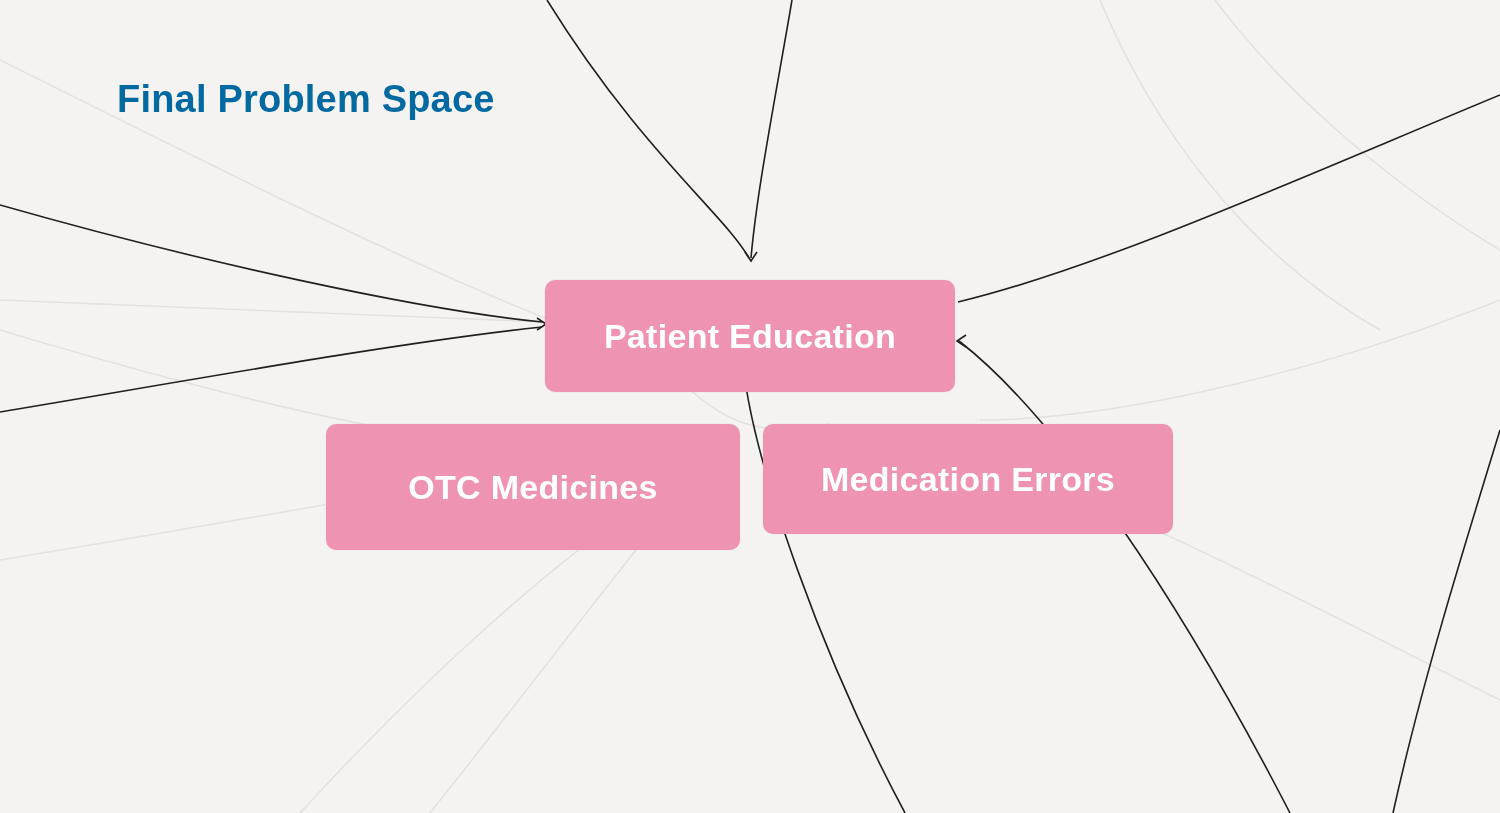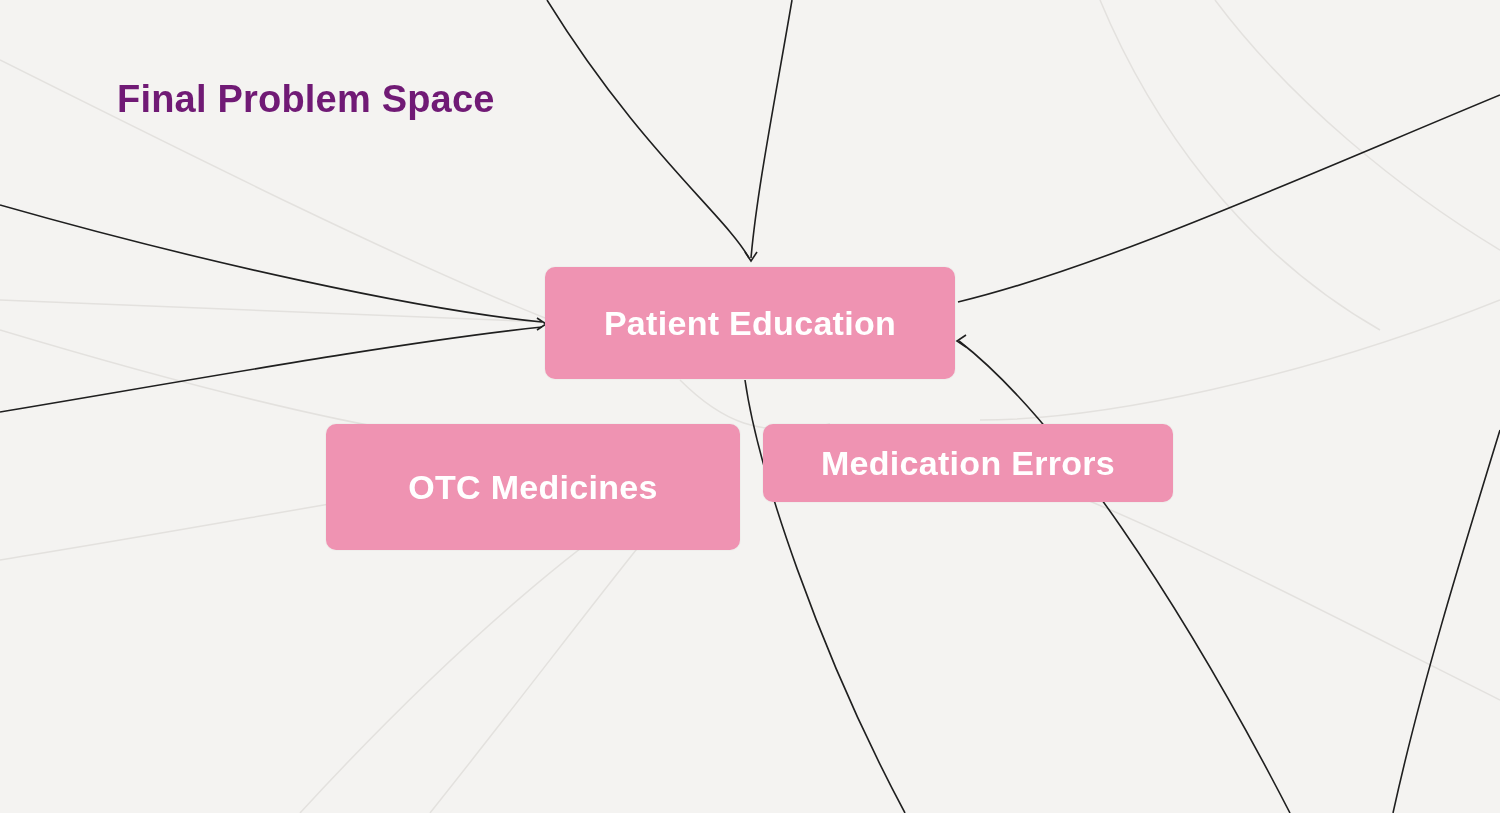--- a/index.html
+++ b/index.html
@@ -25,54 +25,54 @@
     height: 813px;
     pointer-events: none;
   }
   .page-title {
     position: absolute;
     left: 117px;
     top: 78px;
     font-size: 38px;
     font-weight: 800;
     letter-spacing: 0.2px;
-    color: #701a75;
+    color: #0369a1;
   }
   .node {
     position: absolute;
     background: #ef93b2;
     border-radius: 10px;
     display: flex;
     align-items: center;
     justify-content: center;
     color: #ffffff;
     font-weight: 800;
     font-size: 34px;
     letter-spacing: 0.3px;
     text-align: center;
     cursor: pointer;
     box-shadow: 0 0 0 1px rgba(0,0,0,0.02);
   }
   .node-patient-education {
     left: 545px;
-    top: 267px;
+    top: 280px;
     width: 410px;
     height: 112px;
   }
   .node-otc-medicines {
     left: 326px;
     top: 424px;
     width: 414px;
     height: 126px;
   }
   .node-medication-errors {
     left: 763px;
     top: 424px;
     width: 410px;
-    height: 78px;
+    height: 110px;
   }
 </style>
 </head>
 <body>
 
 <div class="canvas">
 
   <svg class="edges-svg" viewBox="0 0 1500 813" xmlns="http://www.w3.org/2000/svg">
 
     <g stroke="#e3e1de" stroke-width="1.5" fill="none">

